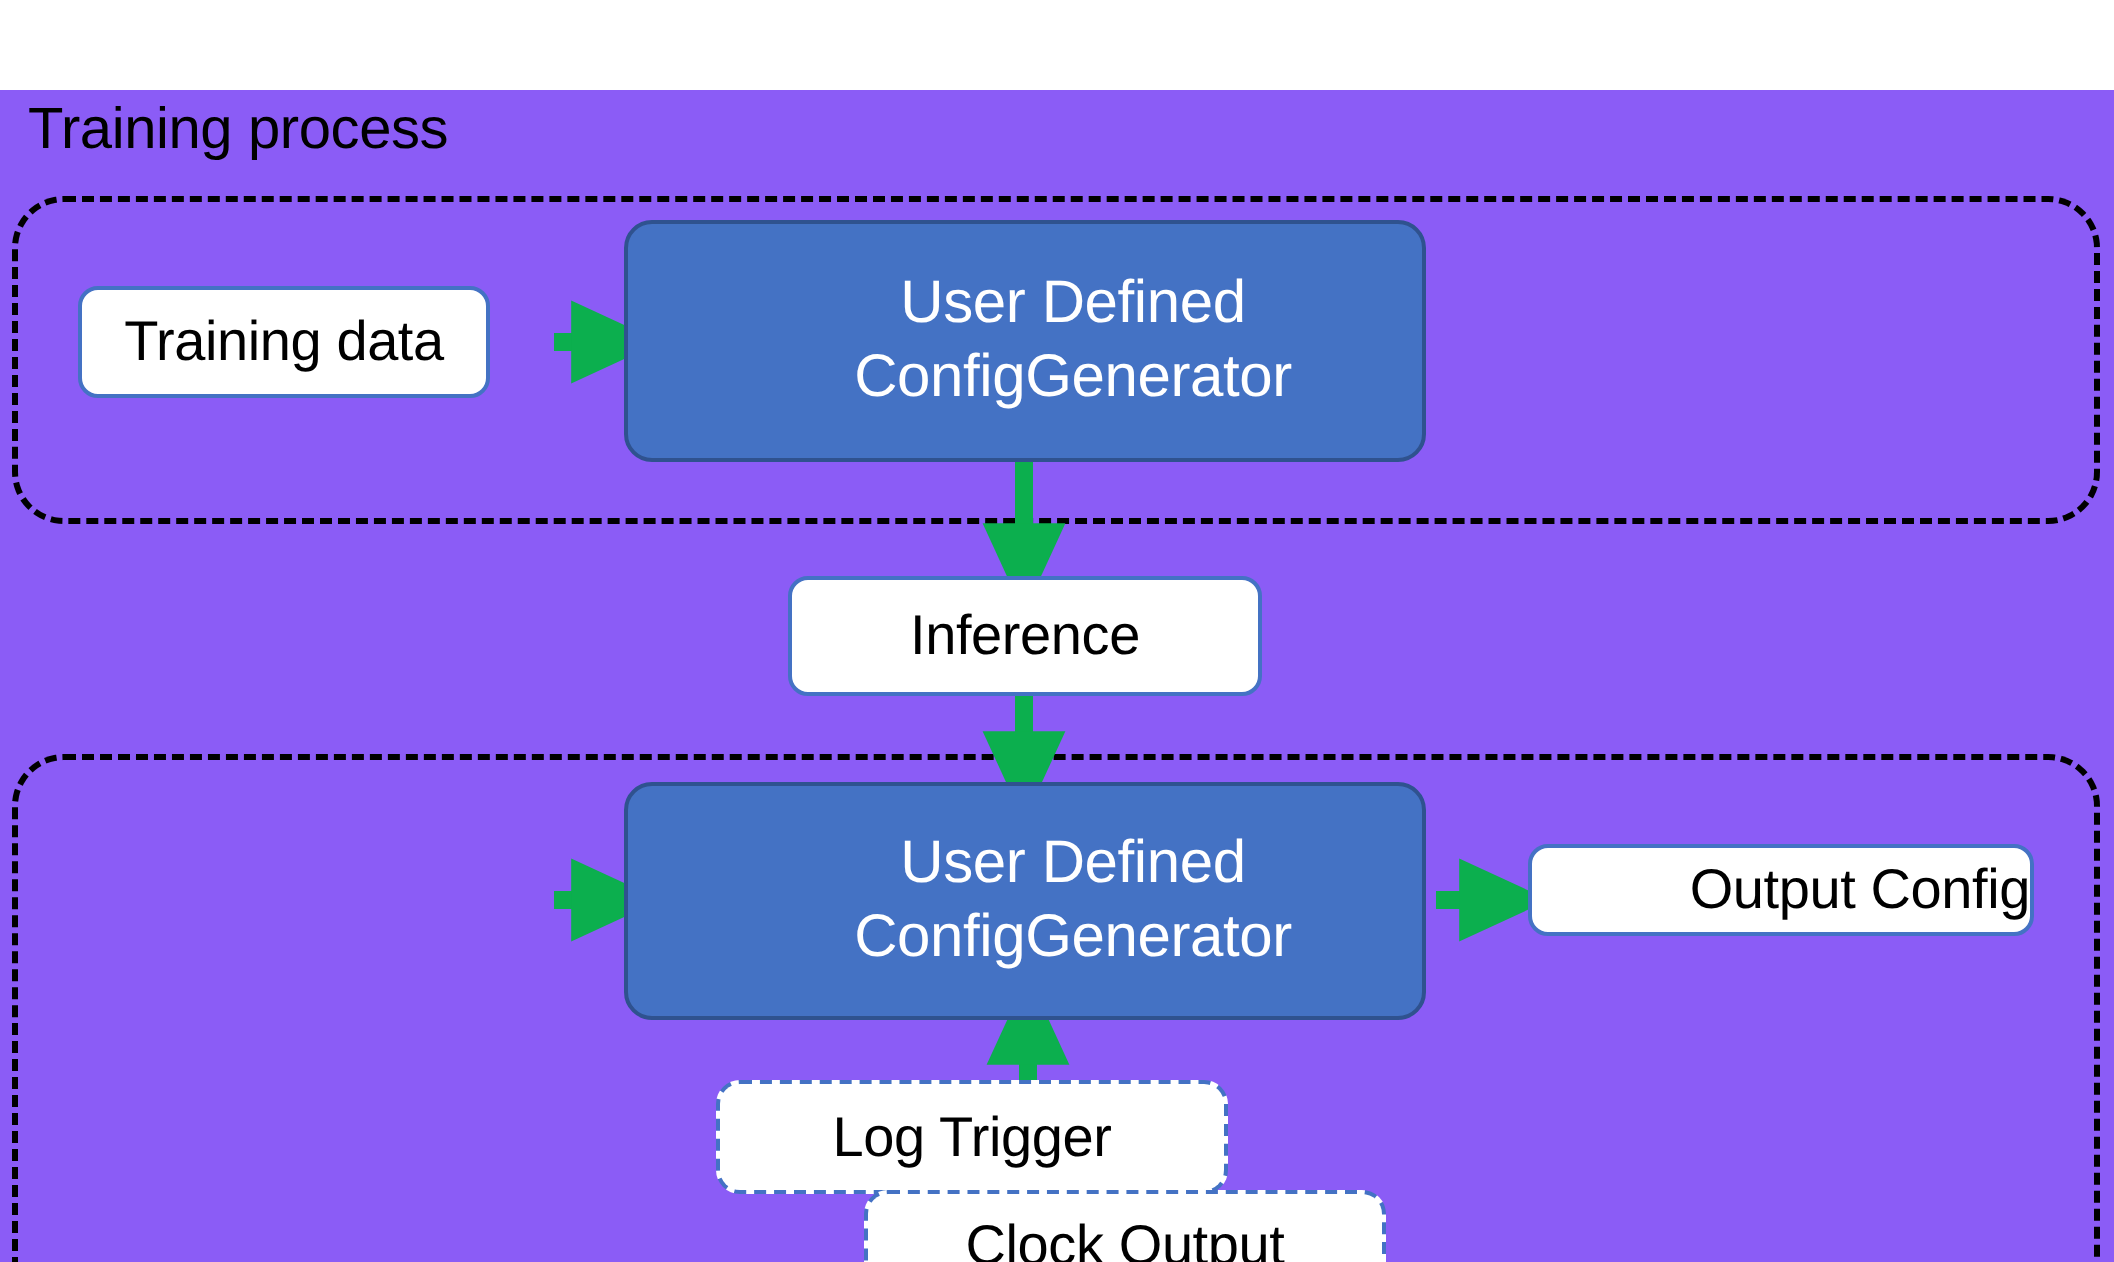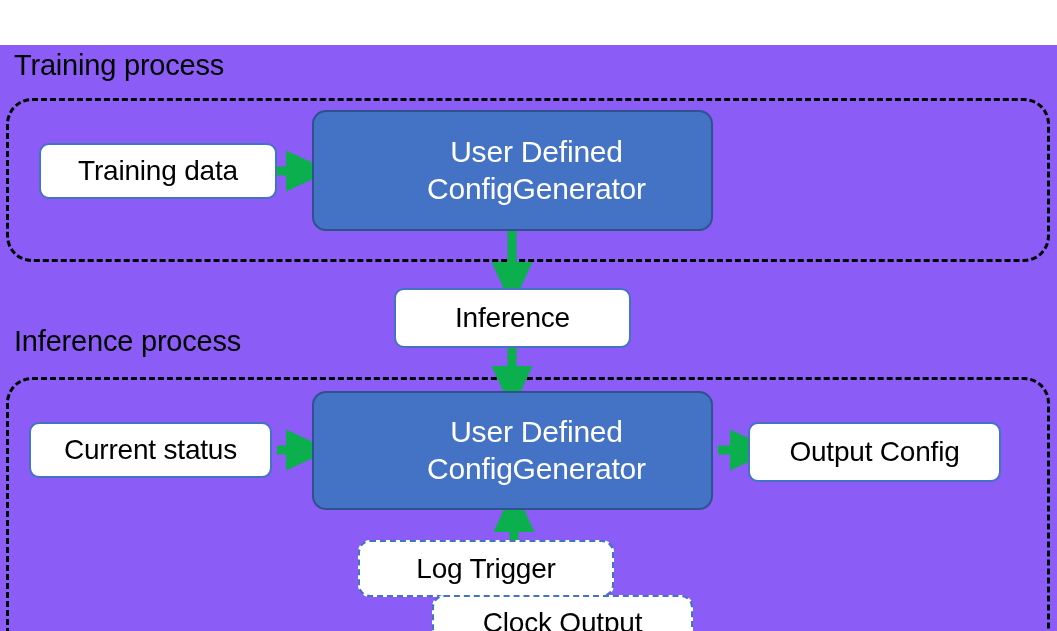--- a/index.html
+++ b/index.html
@@ -101,21 +101,20 @@
 </style>
 </head>
 <body>
 
 <div id="canvas">
 
   <div class="section-title" style="left:14px; top:6px;">Training process</div>
 
   <div class="process-box" style="left:6px; top:53px; width:1044px; height:164px;"></div>
 
-  <div class="section-title" style="left:14px; top:282px;">Inference process</div>
 
   <div class="process-box" style="left:6px; top:332px; width:1044px; height:291px;"></div>
 
   <svg id="arrow-layer" viewBox="0 0 1057 631">
     <defs>
       <marker id="ah" markerWidth="5" markerHeight="5" refX="2.6" refY="2.5" orient="auto" markerUnits="strokeWidth">
         <path d="M0,0.2 L5,2.5 L0,4.8 z" fill="#0CAF4E"></path>
       </marker>
     </defs>
 
@@ -125,43 +124,40 @@
 
     <line x1="512" y1="303" x2="512" y2="344" stroke="#0CAF4E" stroke-width="9" marker-end="url(#ah)"></line>
 
     <line x1="277" y1="405" x2="309" y2="405" stroke="#0CAF4E" stroke-width="9" marker-end="url(#ah)"></line>
 
     <line x1="718" y1="405" x2="753" y2="405" stroke="#0CAF4E" stroke-width="9" marker-end="url(#ah)"></line>
 
     <line x1="514" y1="499" x2="514" y2="464" stroke="#0CAF4E" stroke-width="9" marker-end="url(#ah)"></line>
   </svg>
 
-  <div class="node" style="left:39px; top:98px; width:238px; height:56px;">
+  <div class="node" style="left:39px; top:98px; width:206px; height:56px;">
     <span>Training data</span>
   </div>
 
   <div class="node-blue" style="left:312px; top:65px; width:401px; height:121px;">
     <span>User Defined</span>
     <span>ConfigGenerator</span>
   </div>
 
   <div class="node" style="left:394px; top:243px; width:237px; height:60px;">
     <span>Inference</span>
   </div>
 
-  <div class="node" style="left:29px; top:377px; width:243px; height:56px;">
-    <span>Current status</span>
-  </div>
 
   <div class="node-blue" style="left:312px; top:346px; width:401px; height:119px;">
     <span>User Defined</span>
     <span>ConfigGenerator</span>
   </div>
 
-  <div class="node" style="left:748px; top:377px; width:253px; height:60px;">
+  <div class="node" style="left:764px; top:377px; width:253px; height:46px;justify-content:flex-end;">
     <span>Output Config</span>
   </div>
 
   <div class="node-trigger" style="left:358px; top:495px; width:256px; height:57px; z-index:2;">
     <span>Log Trigger</span>
   </div>
 
   <div class="node-trigger" style="left:432px; top:550px; width:261px; height:56px; z-index:3;">
     <span>Clock Output</span>
   </div>

